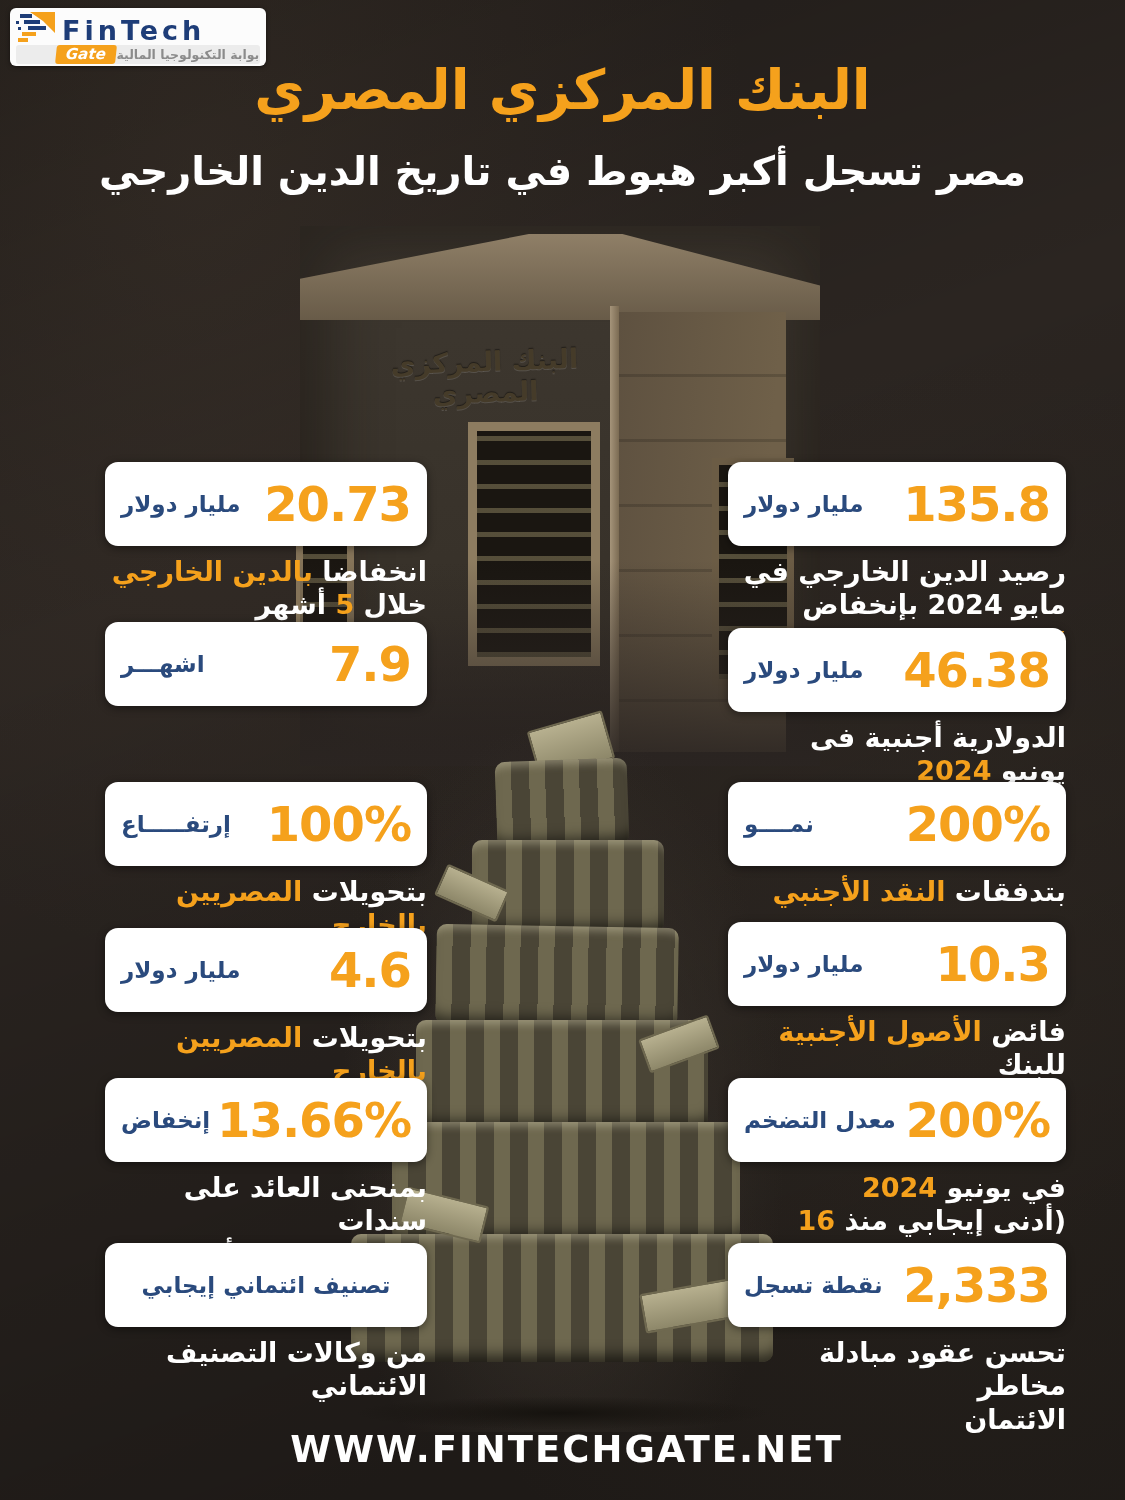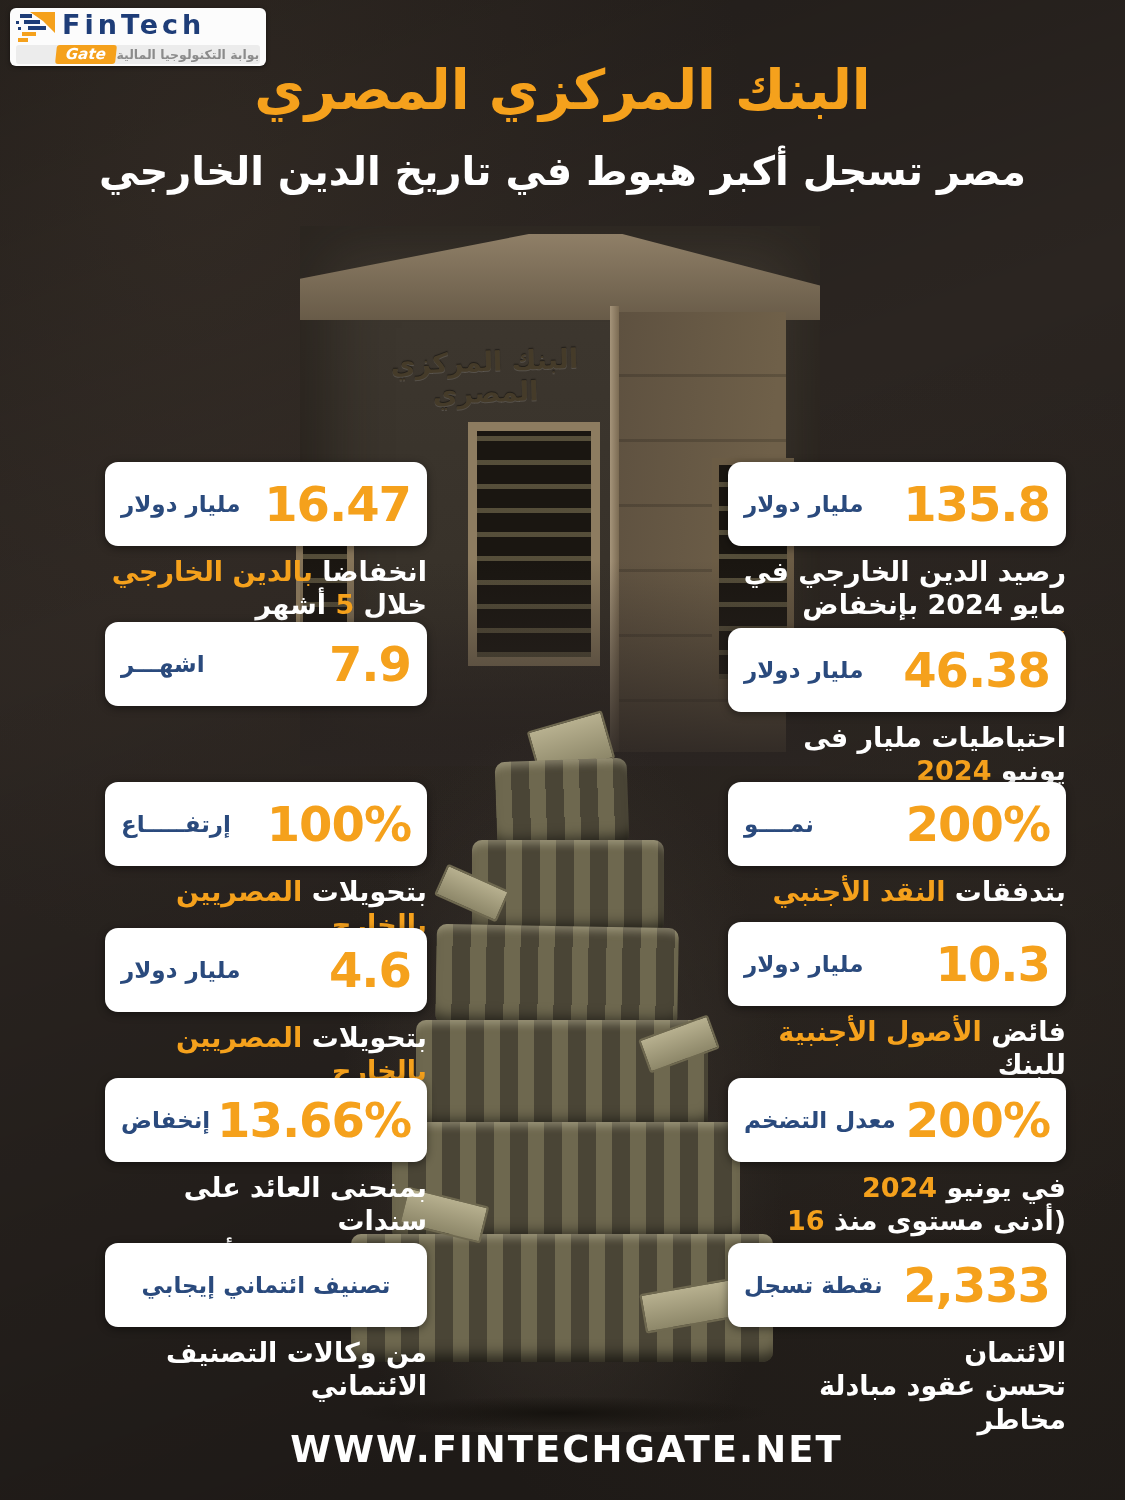--- a/index.html
+++ b/index.html
@@ -8,21 +8,21 @@
     font-family:"DejaVu Sans",sans-serif;
     background:
       radial-gradient(ellipse at 18% 12%, rgba(96,80,64,.20), transparent 42%),
       radial-gradient(ellipse at 85% 68%, rgba(88,76,60,.14), transparent 46%),
       linear-gradient(160deg, rgba(0,0,0,.28), transparent 35%, rgba(0,0,0,.30) 85%),
       #2b2521;
   }
   
   .logo{position:absolute;left:10px;top:8px;width:256px;height:58px;background:#fcfcfc;
         border-radius:6px;box-shadow:0 1px 4px rgba(0,0,0,.5);padding:3px 6px;box-sizing:border-box;}
-  .logo-top{display:flex;align-items:flex-start;gap:6px;height:33px;}
+  .logo-top{display:flex;align-items:flex-end;gap:6px;height:33px;}
   .logo-icon{width:40px;height:33px;flex:0 0 auto;}
   .logo-brand{color:#1e3d78;font-weight:bold;font-size:27px;letter-spacing:4px;line-height:1;}
   .logo-bottom{display:flex;align-items:center;height:19px;margin-top:1px;background:#ececec;border-radius:3px;}
   .logo-gate{background:#f5a11c;color:#fff;font-weight:bold;font-style:italic;font-size:15px;
              padding:0 10px;border-radius:3px;line-height:19px;transform:skewX(-6deg);margin-left:40px;}
   .logo-tagline{direction:rtl;color:#8b8b8b;font-size:12.5px;font-weight:bold;flex:1;text-align:center;line-height:19px;border-radius:9px;}
   
   .title{position:absolute;top:58px;left:0;width:100%;text-align:center;direction:rtl;
          color:#f5a11c;font-size:55px;font-weight:bold;}
   .subtitle{position:absolute;top:148px;left:0;width:100%;text-align:center;direction:rtl;
@@ -158,21 +158,21 @@
     <div class="bill b2"></div>
     <div class="bill b3"></div>
     <div class="bill b4"></div>
     <div class="bill b5"></div>
     <div class="tower-base"></div>
   </div>
 
   <div class="col col-left">
   <div class="card">
     <div class="stat-box">
-      <span class="stat-value">16.47</span>
+      <span class="stat-value">20.73</span>
       <span class="stat-unit">مليار دولار</span>
     </div>
     <div class="stat-caption">
           <div class="cap-line"><span class="w">انخفاضا</span> <span class="o">بالدين الخارجي</span></div>
           <div class="cap-line"><span class="w">خلال</span> <span class="o">5</span> <span class="w">أشهر</span></div>
         </div>
   </div>
 
   <div class="card">
     <div class="stat-box">
@@ -233,21 +233,21 @@
           <div class="cap-line"><span class="w">مايو 2024 بإنخفاض</span> <span class="o">٪4.43</span></div>
         </div>
   </div>
 
   <div class="card">
     <div class="stat-box">
       <span class="stat-value">46.38</span>
       <span class="stat-unit">مليار دولار</span>
     </div>
     <div class="stat-caption">
-          <div class="cap-line"><span class="w">احتياطيات مليار فى</span></div>
+          <div class="cap-line"><span class="w">الدولارية أجنبية فى</span></div>
           <div class="cap-line"><span class="w">يونيو</span> <span class="o">2024</span></div>
         </div>
   </div>
 
   <div class="card">
     <div class="stat-box">
       <span class="stat-value">200%</span>
       <span class="stat-unit">نمــــو</span>
     </div>
     <div class="stat-caption">
@@ -266,30 +266,30 @@
         </div>
   </div>
 
   <div class="card">
     <div class="stat-box">
       <span class="stat-value">200%</span>
       <span class="stat-unit">معدل التضخم</span>
     </div>
     <div class="stat-caption">
           <div class="cap-line"><span class="w">في يونيو</span> <span class="o">2024</span></div>
-          <div class="cap-line"><span class="w">(أدنى مستوى منذ</span> <span class="o">16</span> <span class="w">شهرًا)</span></div>
+          <div class="cap-line"><span class="w">(أدنى إيجابي منذ</span> <span class="o">16</span> <span class="w">شهرًا)</span></div>
         </div>
   </div>
 
   <div class="card">
     <div class="stat-box">
       <span class="stat-value">2,333</span>
       <span class="stat-unit">نقطة تسجل</span>
     </div>
     <div class="stat-caption">
+          <div class="cap-line"><span class="w">تحسن عقود مبادلة مخاطر</span></div>
           <div class="cap-line"><span class="w">الائتمان</span></div>
-          <div class="cap-line"><span class="w">تحسن عقود مبادلة مخاطر</span></div>
         </div>
   </div>
 </div>
 
   <div class="footer">WWW.FINTECHGATE.NET</div>
 </div>
 
 </body></html>

